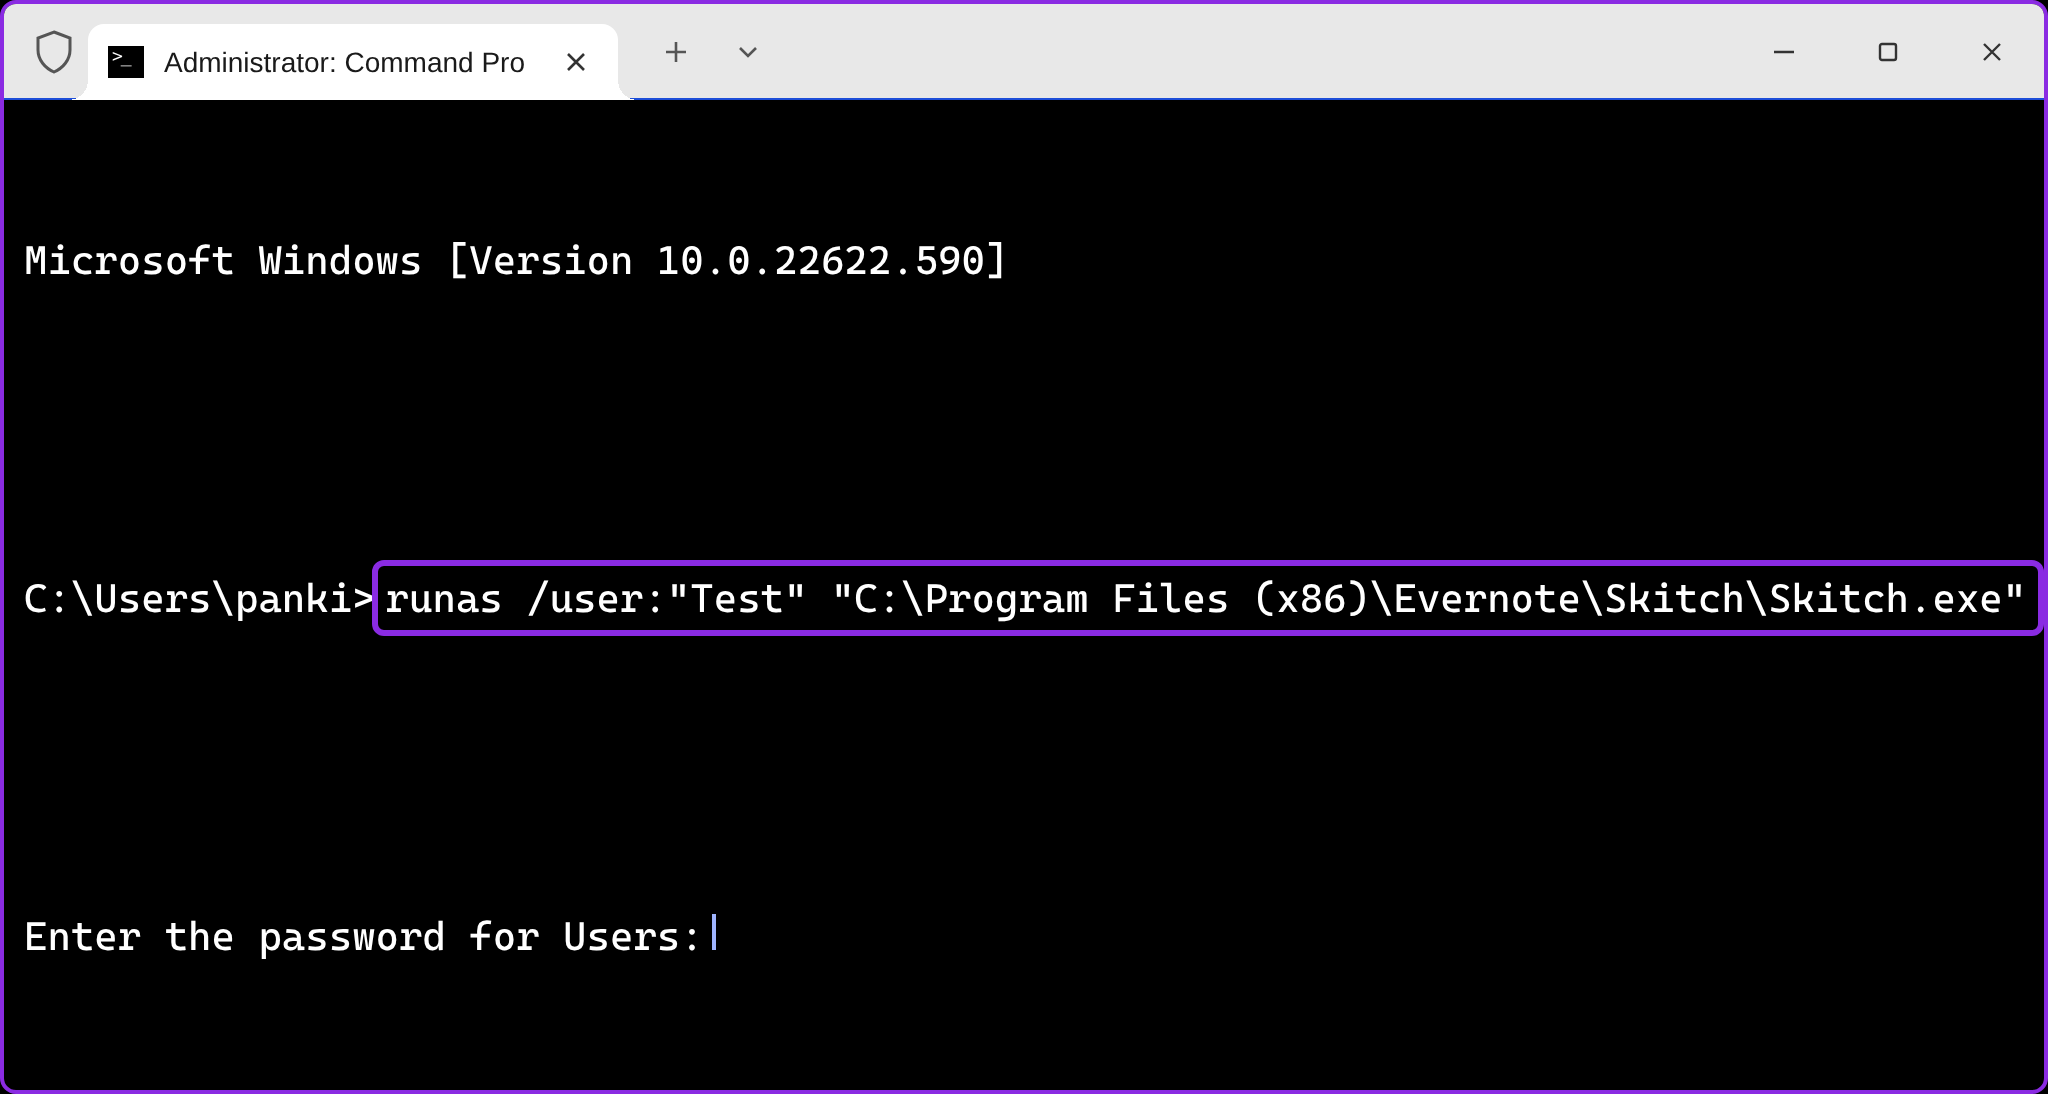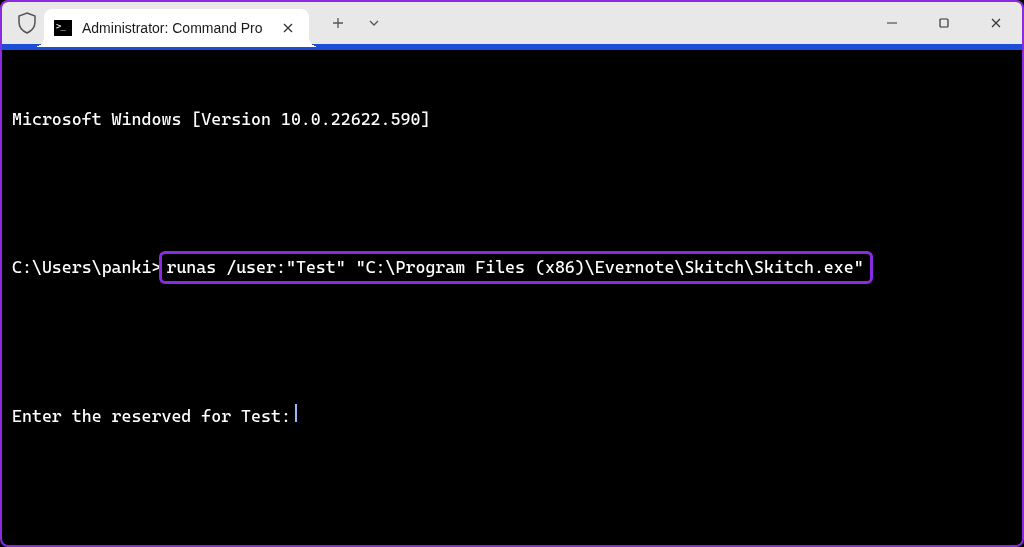--- a/index.html
+++ b/index.html
@@ -11,21 +11,21 @@
       overflow: hidden;
       border: 2px solid #8a2be2;
       border-radius: 8px;
       position: relative;
     }
     .titlebar {
       height: 48px;
       background: #e8e8e8;
       display: flex;
       align-items: center;
-      border-bottom: 6px solid #1d4ed8;
+      border-bottom: 1px solid #1d4ed8;
     }
     .shield-icon {
       width: 22px;
       height: 22px;
       margin-left: 14px;
       margin-right: 6px;
       display: flex;
       align-items: center;
       justify-content: center;
     }
@@ -113,21 +113,21 @@
       width: 52px;
       display: flex;
       align-items: center;
       justify-content: center;
       color: #333;
       cursor: pointer;
     }
     .terminal {
       padding: 10px 10px;
       font-family: "Cascadia Mono", Consolas, monospace;
-      font-size: 17px;
+      font-size: 20px;
       line-height: 1.4;
       color: #fff;
       white-space: pre;
     }
     .term-line { display: block; }
     .prompt-line {
       display: flex;
       align-items: baseline;
       flex-wrap: nowrap;
     }
@@ -198,16 +198,16 @@
 </div>
 
 <div class="terminal">
   <span class="term-line">Microsoft Windows [Version 10.0.22622.590]</span>
   <div class="blank"></div>
   <div class="prompt-line">
     <span>C:\Users\panki&gt;</span><span class="highlight-box"><span>runas /user:"Test" "C:\Program Files (x86)\Evernote\Skitch\Skitch.exe"</span></span>
   </div>
   <div class="blank"></div>
   <div class="prompt-line">
-    <span>Enter the reserved for Test:</span>
+    <span>Enter the password for Users:</span>
     <span class="cursor"></span>
   </div>
 </div>
 
 </body></html>

